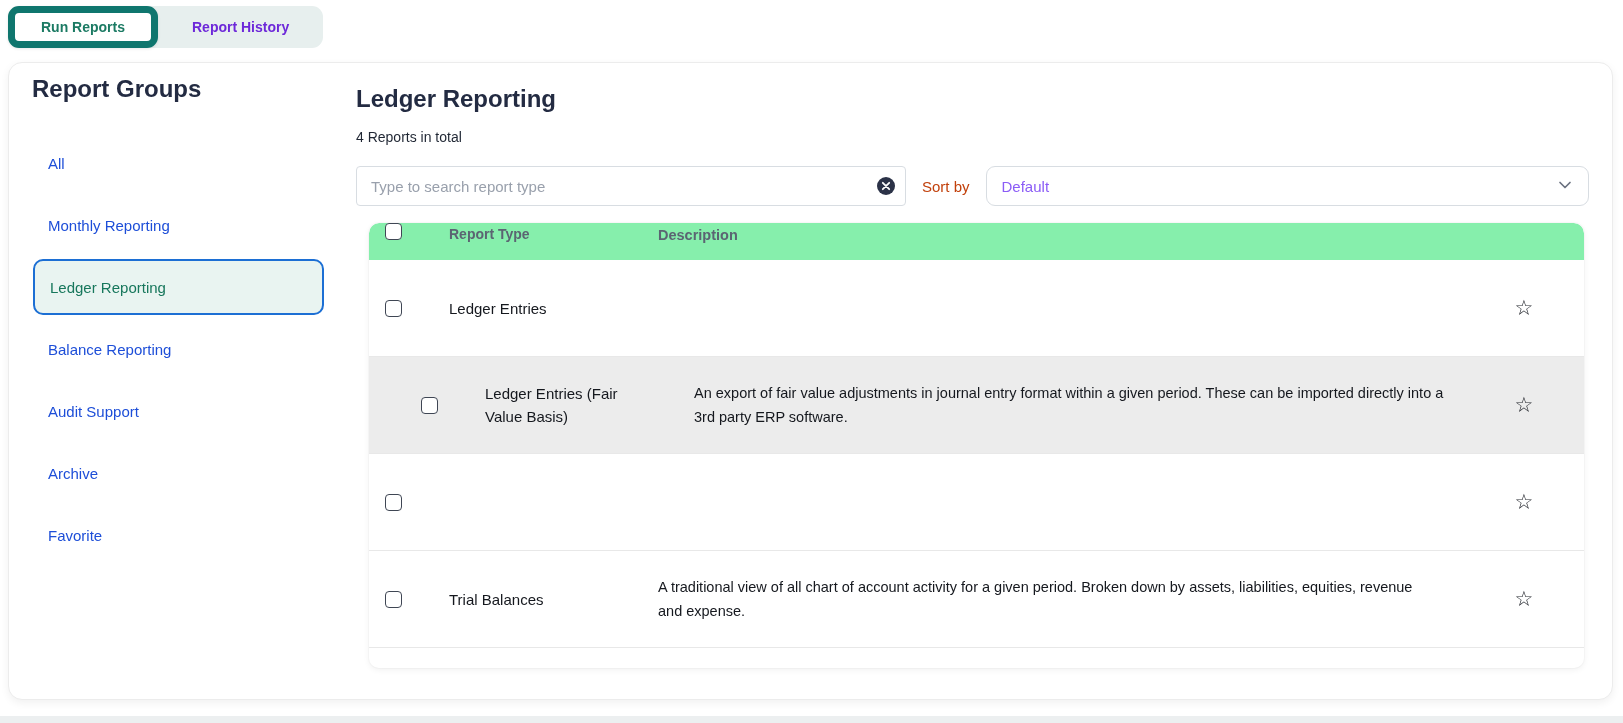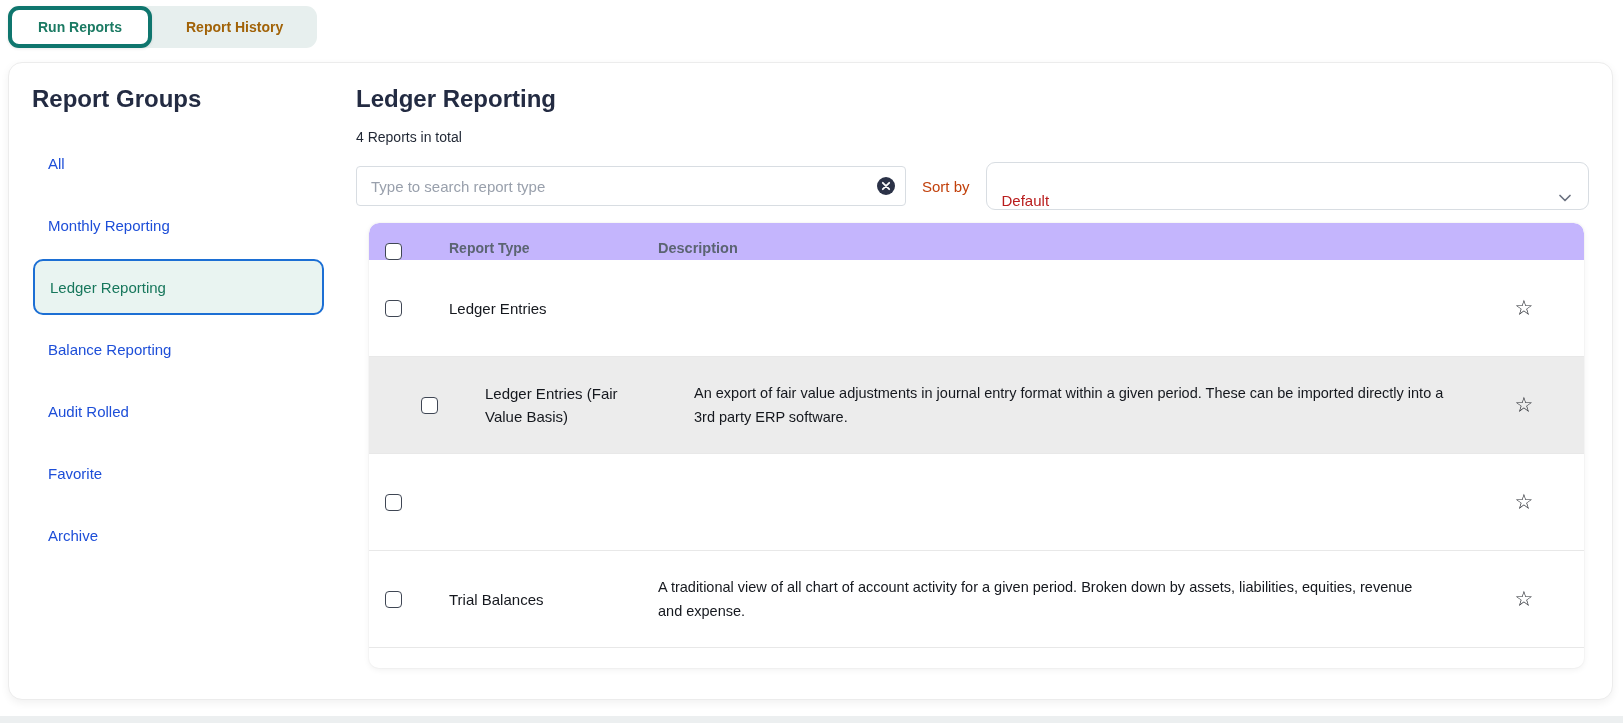--- a/index.html
+++ b/index.html
@@ -13,47 +13,47 @@
   }
 
   
   .tabbar {
     position: absolute; left: 8px; top: 6px;
     height: 42px; background: #e7efee;
     border-radius: 11px; display: flex; align-items: stretch;
   }
   .tab {
     display: flex; align-items: center; justify-content: center;
-    font-size: 14px; font-weight: bold; color: #a16207;
+    font-size: 14px; font-weight: bold; color: #6d28d9;
     padding: 17px 34px; cursor: pointer; white-space: nowrap;
   }
   .tab.active {
     background: #ffffff; color: #1b7a63;
-    border: 4px solid #0f766e; border-radius: 11px;
+    border: 7px solid #0f766e; border-radius: 11px;
     box-shadow: 0 1px 3px rgba(20,40,40,0.10);
     padding: 0 26px;
   }
 
   
   .card {
     position: absolute; left: 8px; top: 62px;
     width: 1605px; height: 638px;
     background: #ffffff;
     border: 1px solid #ececec; border-radius: 14px;
     box-shadow: 0 3px 8px rgba(0,0,0,0.06);
   }
   .bottom-strip {
     position: absolute; left: 0; bottom: 0; width: 100%; height: 7px;
     background: #eceff0;
   }
 
   
   .sidebar { position: absolute; left: 0; top: 0; width: 340px; height: 100%; }
   .sidebar-title {
-    position: absolute; left: 23px; top: 22px;
+    position: absolute; left: 23px; top: 12px;
     font-size: 24px; font-weight: bold; color: #232b42;
   }
   .nav { position: absolute; left: 0; top: 69px; width: 330px; }
   .nav-item {
     height: 62px; display: flex; align-items: center;
     padding-left: 39px; font-size: 15px; color: #1d4ed8; cursor: pointer;
   }
   .nav-item.selected {
     height: 56px; width: 291px; margin: 3px 0 3px 24px;
     padding-left: 15px;
@@ -75,36 +75,36 @@
     font-family: "Liberation Sans", sans-serif; outline: none; background: #fff;
   }
   .search-input::placeholder { color: #99a0ac; }
   .clear-btn {
     position: absolute; right: 11px; top: 11px;
     width: 18px; height: 18px; border: none; padding: 0;
     background: transparent; cursor: pointer; line-height: 0;
   }
   .sortby-label { margin-left: 16px; font-size: 15px; color: #c2410c; white-space: nowrap; }
   .sort-select {
-    margin-left: 16px; width: 603px; height: 48px;
+    margin-left: 16px; width: 603px; height: 40px;
     border: 1px solid #d8dde2; border-radius: 9px; background: #fff;
-    display: flex; align-items: flex-end; justify-content: space-between;
-    padding: 0 15px; font-size: 15px; color: #b91c1c; cursor: pointer;
+    display: flex; align-items: center; justify-content: space-between;
+    padding: 0 15px; font-size: 15px; color: #8b5cf6; cursor: pointer;
   }
 
   
   .table {
     position: absolute; left: 13px; top: 160px; width: 1215px;
     border-radius: 10px; background: #fff;
     box-shadow: 0 0 0 1px rgba(0,0,0,0.02), 0 2px 6px rgba(0,0,0,0.06);
     padding-bottom: 20px; overflow: hidden;
   }
   .thead {
-    height: 37px; background: #c4b5fd; border-radius: 10px 10px 0 0;
-    display: flex; align-items: flex-end;
+    height: 37px; background: #86efac; border-radius: 10px 10px 0 0;
+    display: flex; align-items: flex-start;
     font-size: 14px; font-weight: bold; color: #5b6472;
   }
   .trow {
     display: flex; align-items: center; min-height: 97px;
     background: #fff; border-bottom: 1px solid #e8e8e8;
     font-size: 15px; color: #15181e;
   }
   .trow.highlighted { background: #ececec; padding-left: 36px; }
   .col-check { width: 80px; padding-left: 16px; flex: 0 0 auto; display: flex; align-items: center; }
   .col-type  { width: 193px; padding-right: 28px; flex: 0 0 auto; line-height: 23px; }
@@ -145,27 +145,27 @@
       <div class="nav-item">
         <span>Monthly Reporting</span>
       </div>
       <div class="nav-item selected">
         <span>Ledger Reporting</span>
       </div>
       <div class="nav-item">
         <span>Balance Reporting</span>
       </div>
       <div class="nav-item">
-        <span>Audit Rolled</span>
+        <span>Audit Support</span>
+      </div>
+      <div class="nav-item">
+        <span>Archive</span>
       </div>
       <div class="nav-item">
         <span>Favorite</span>
-      </div>
-      <div class="nav-item">
-        <span>Archive</span>
       </div>
     </div>
   </div>
 
   <div class="main">
     <div class="main-title">Ledger Reporting</div>
     <div class="summary">4 Reports in total</div>
 
     <div class="controls">
       <div class="search-wrap">

